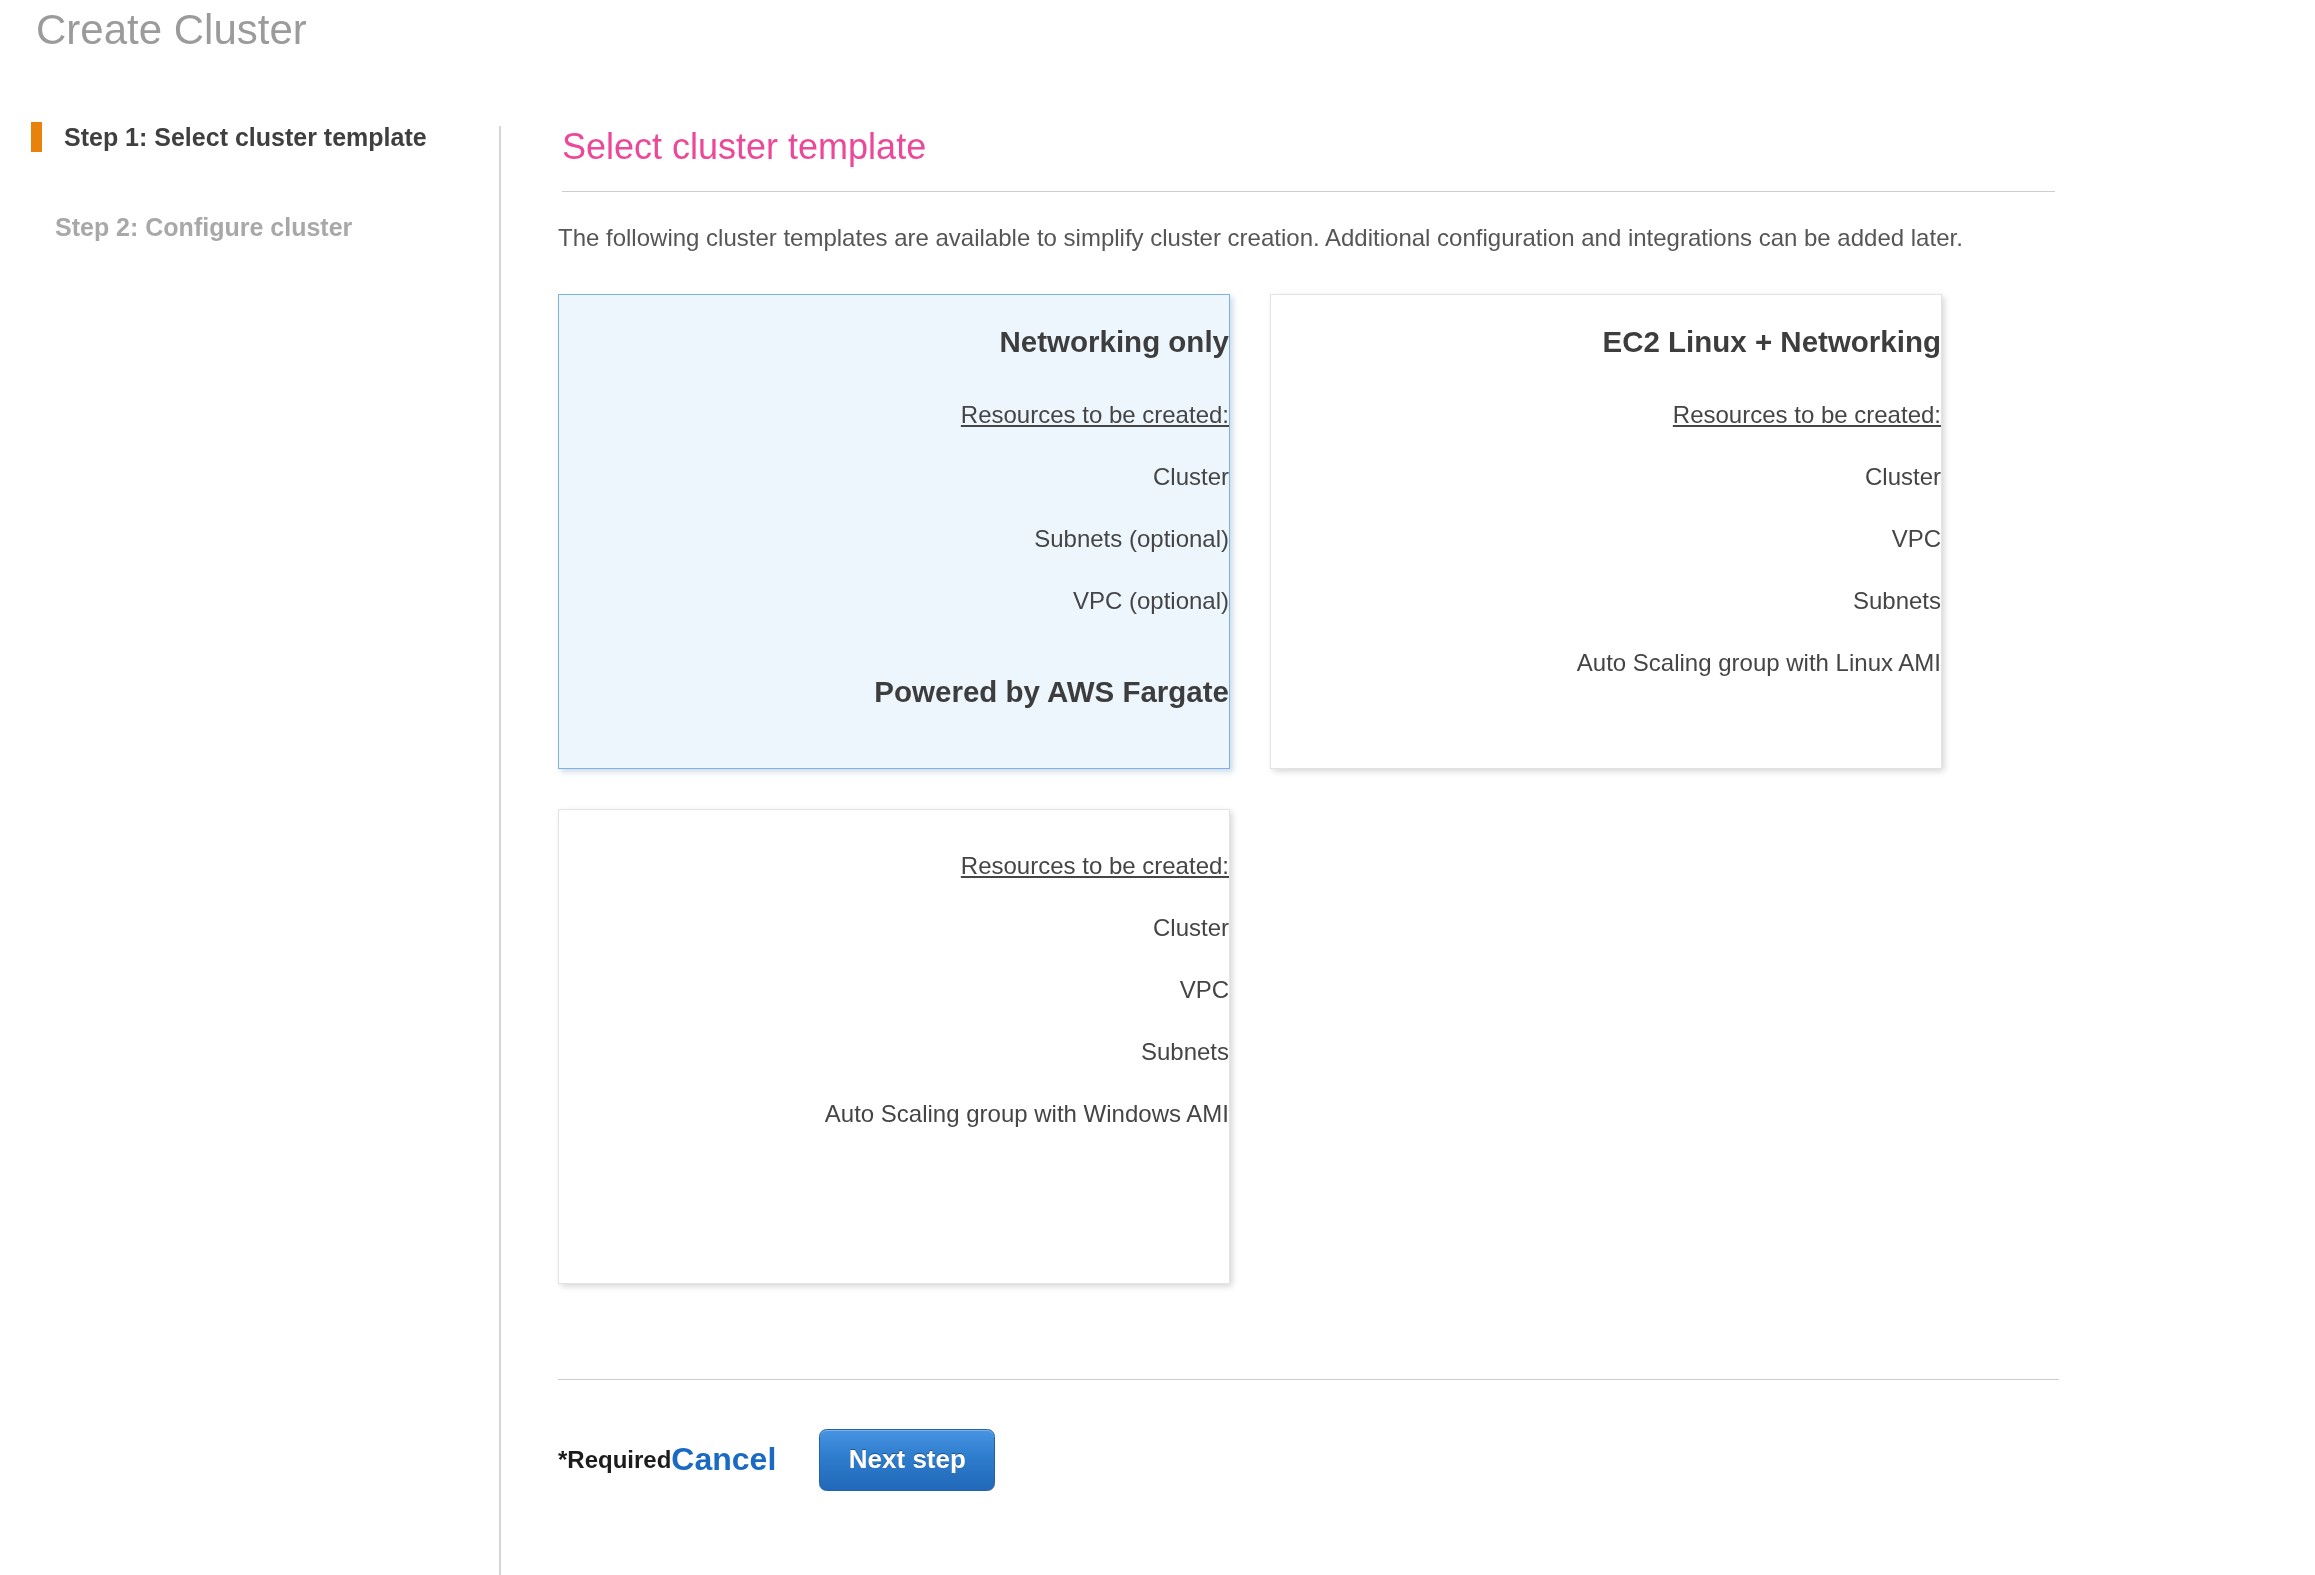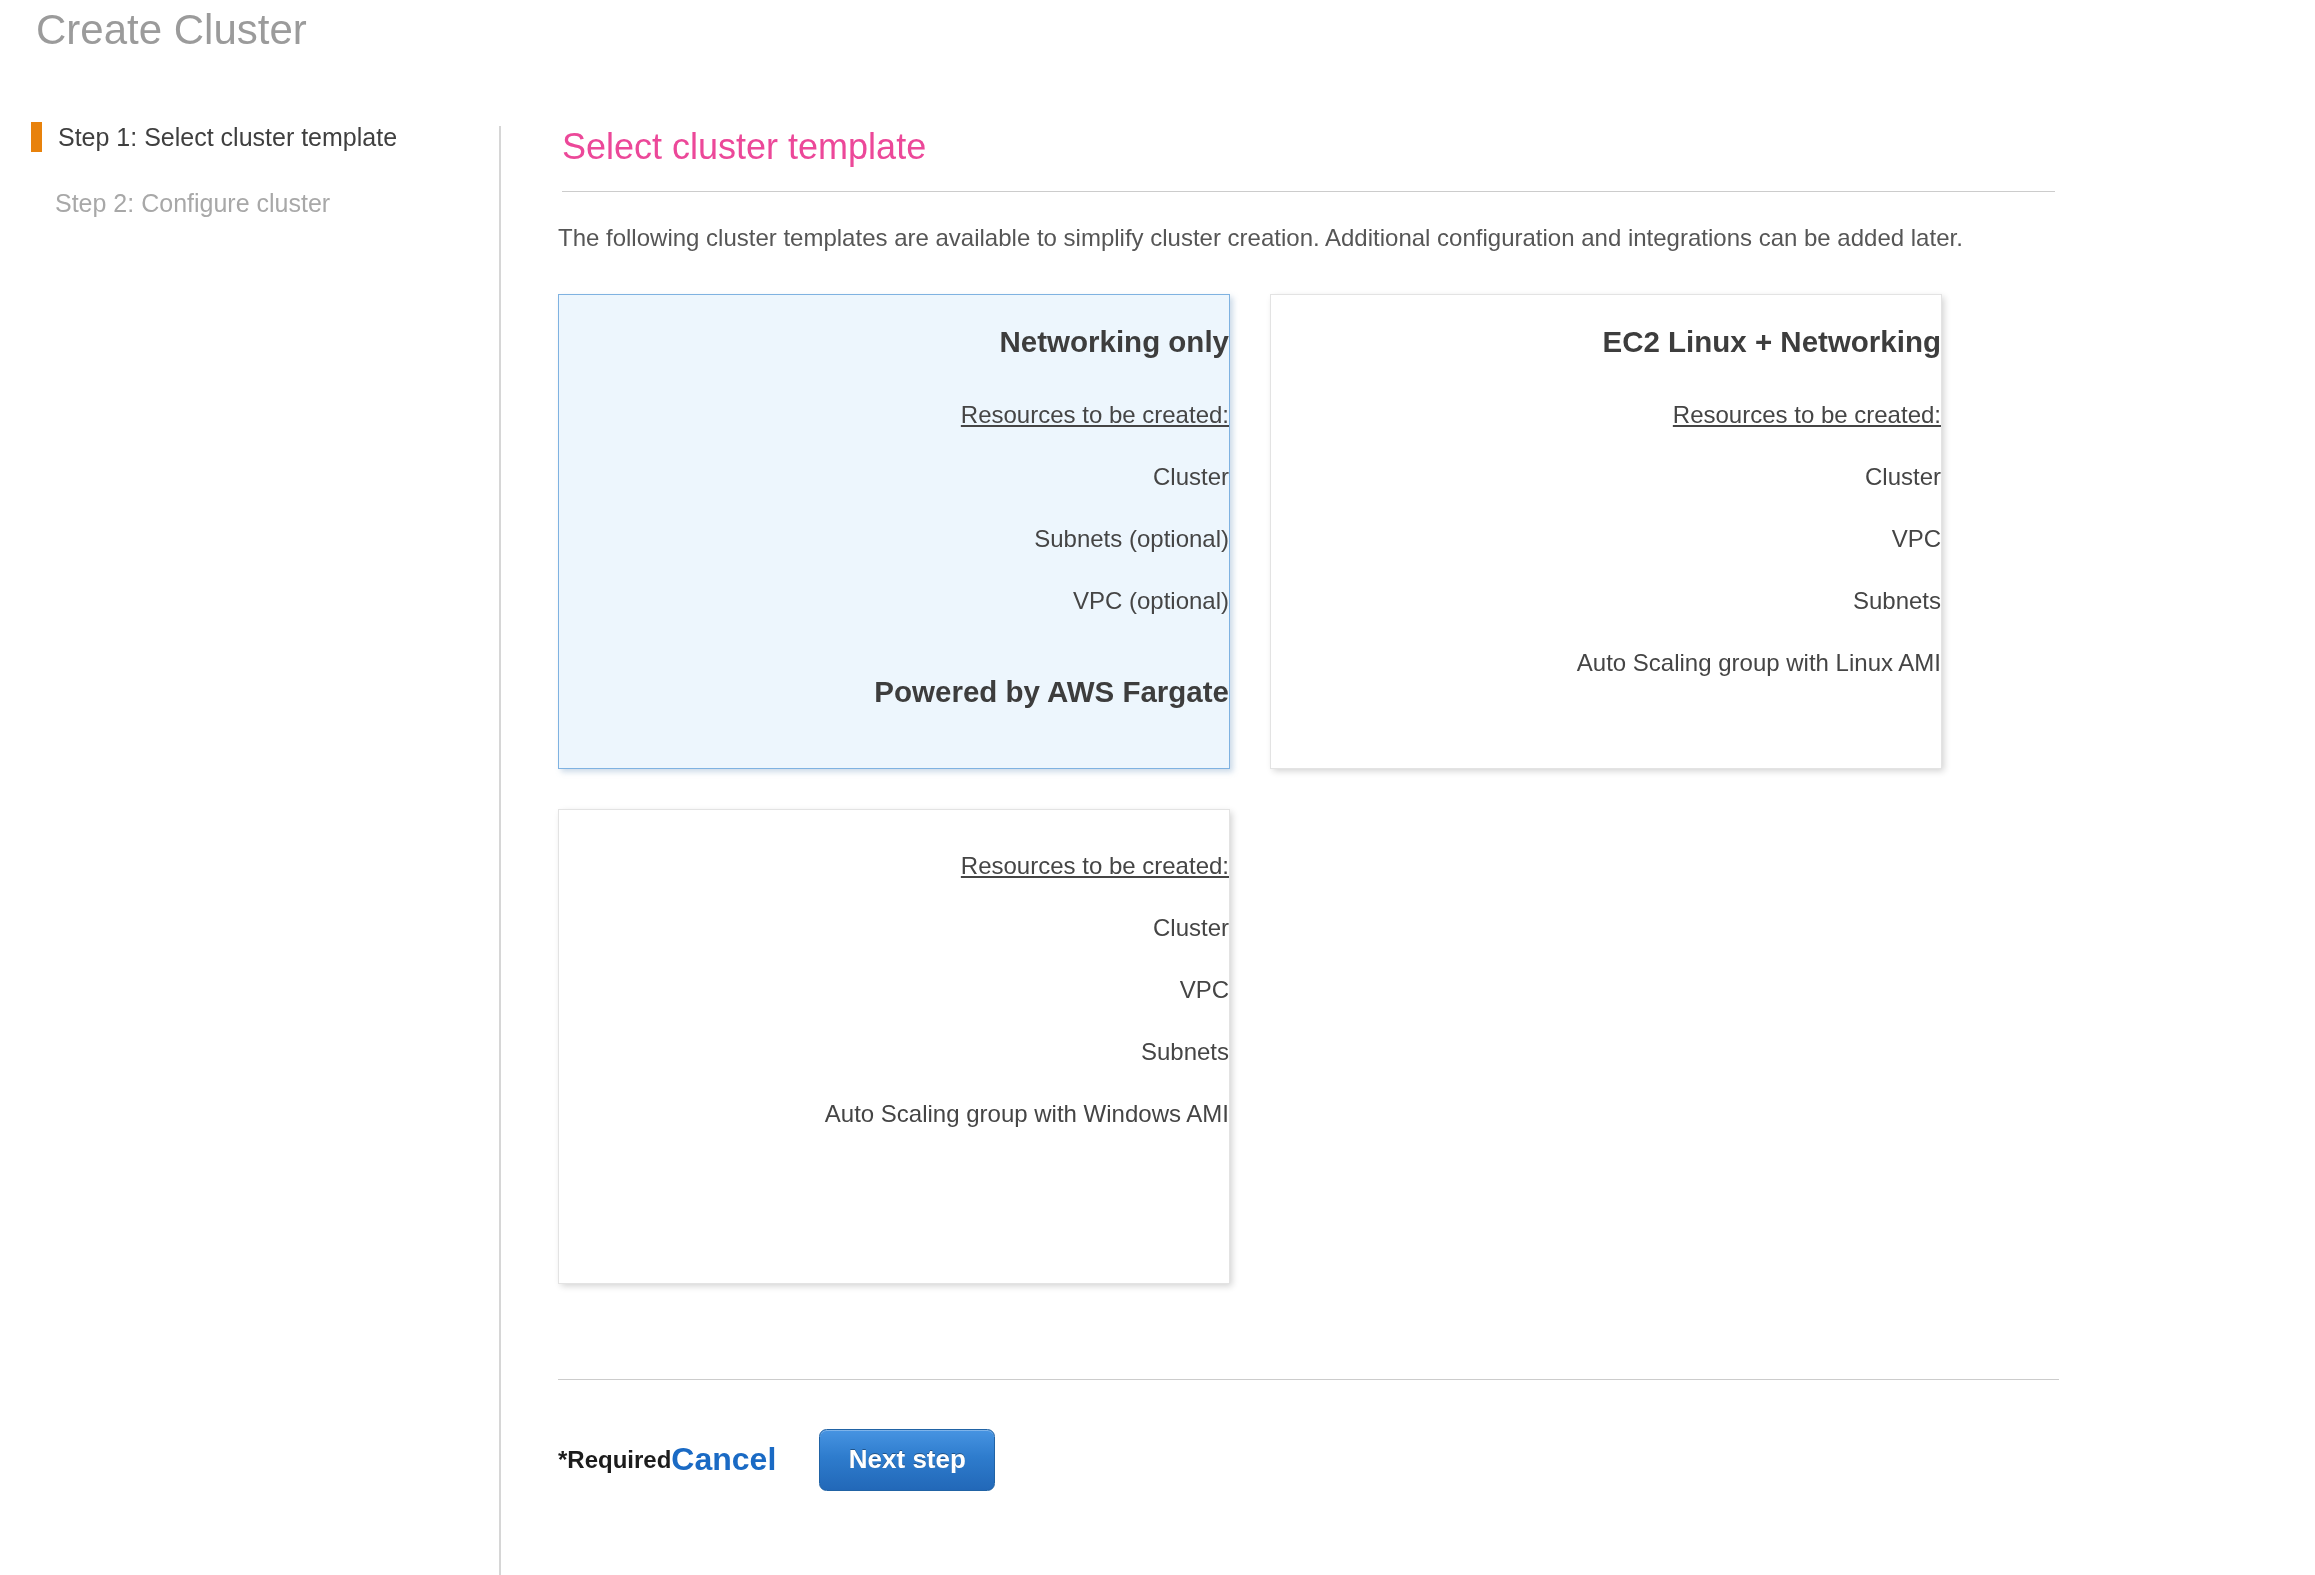--- a/index.html
+++ b/index.html
@@ -35,29 +35,29 @@
     top: 122px;
     width: 428px;
   }
   .step {
     font-size: 25px;
     line-height: 30px;
     cursor: pointer;
   }
   .step.active {
     border-left: 11.4px solid #e8820c;
-    padding-left: 16px;
-    font-weight: normal;
+    padding-left: 22px;
+    font-weight: bold;
     color: #3f3f3f;
   }
   .step.future {
-    margin-top: 36px;
+    margin-top: 60px;
     padding-left: 24px;
     color: #a8a8a8;
-    font-weight: 400;
+    font-weight: 700;
   }
   .main {
     position: absolute;
     left: 558px;
     top: 122px;
     width: 1501px;
   }
   .main h2 {
     margin: 4px;
     font-size: 36px;

